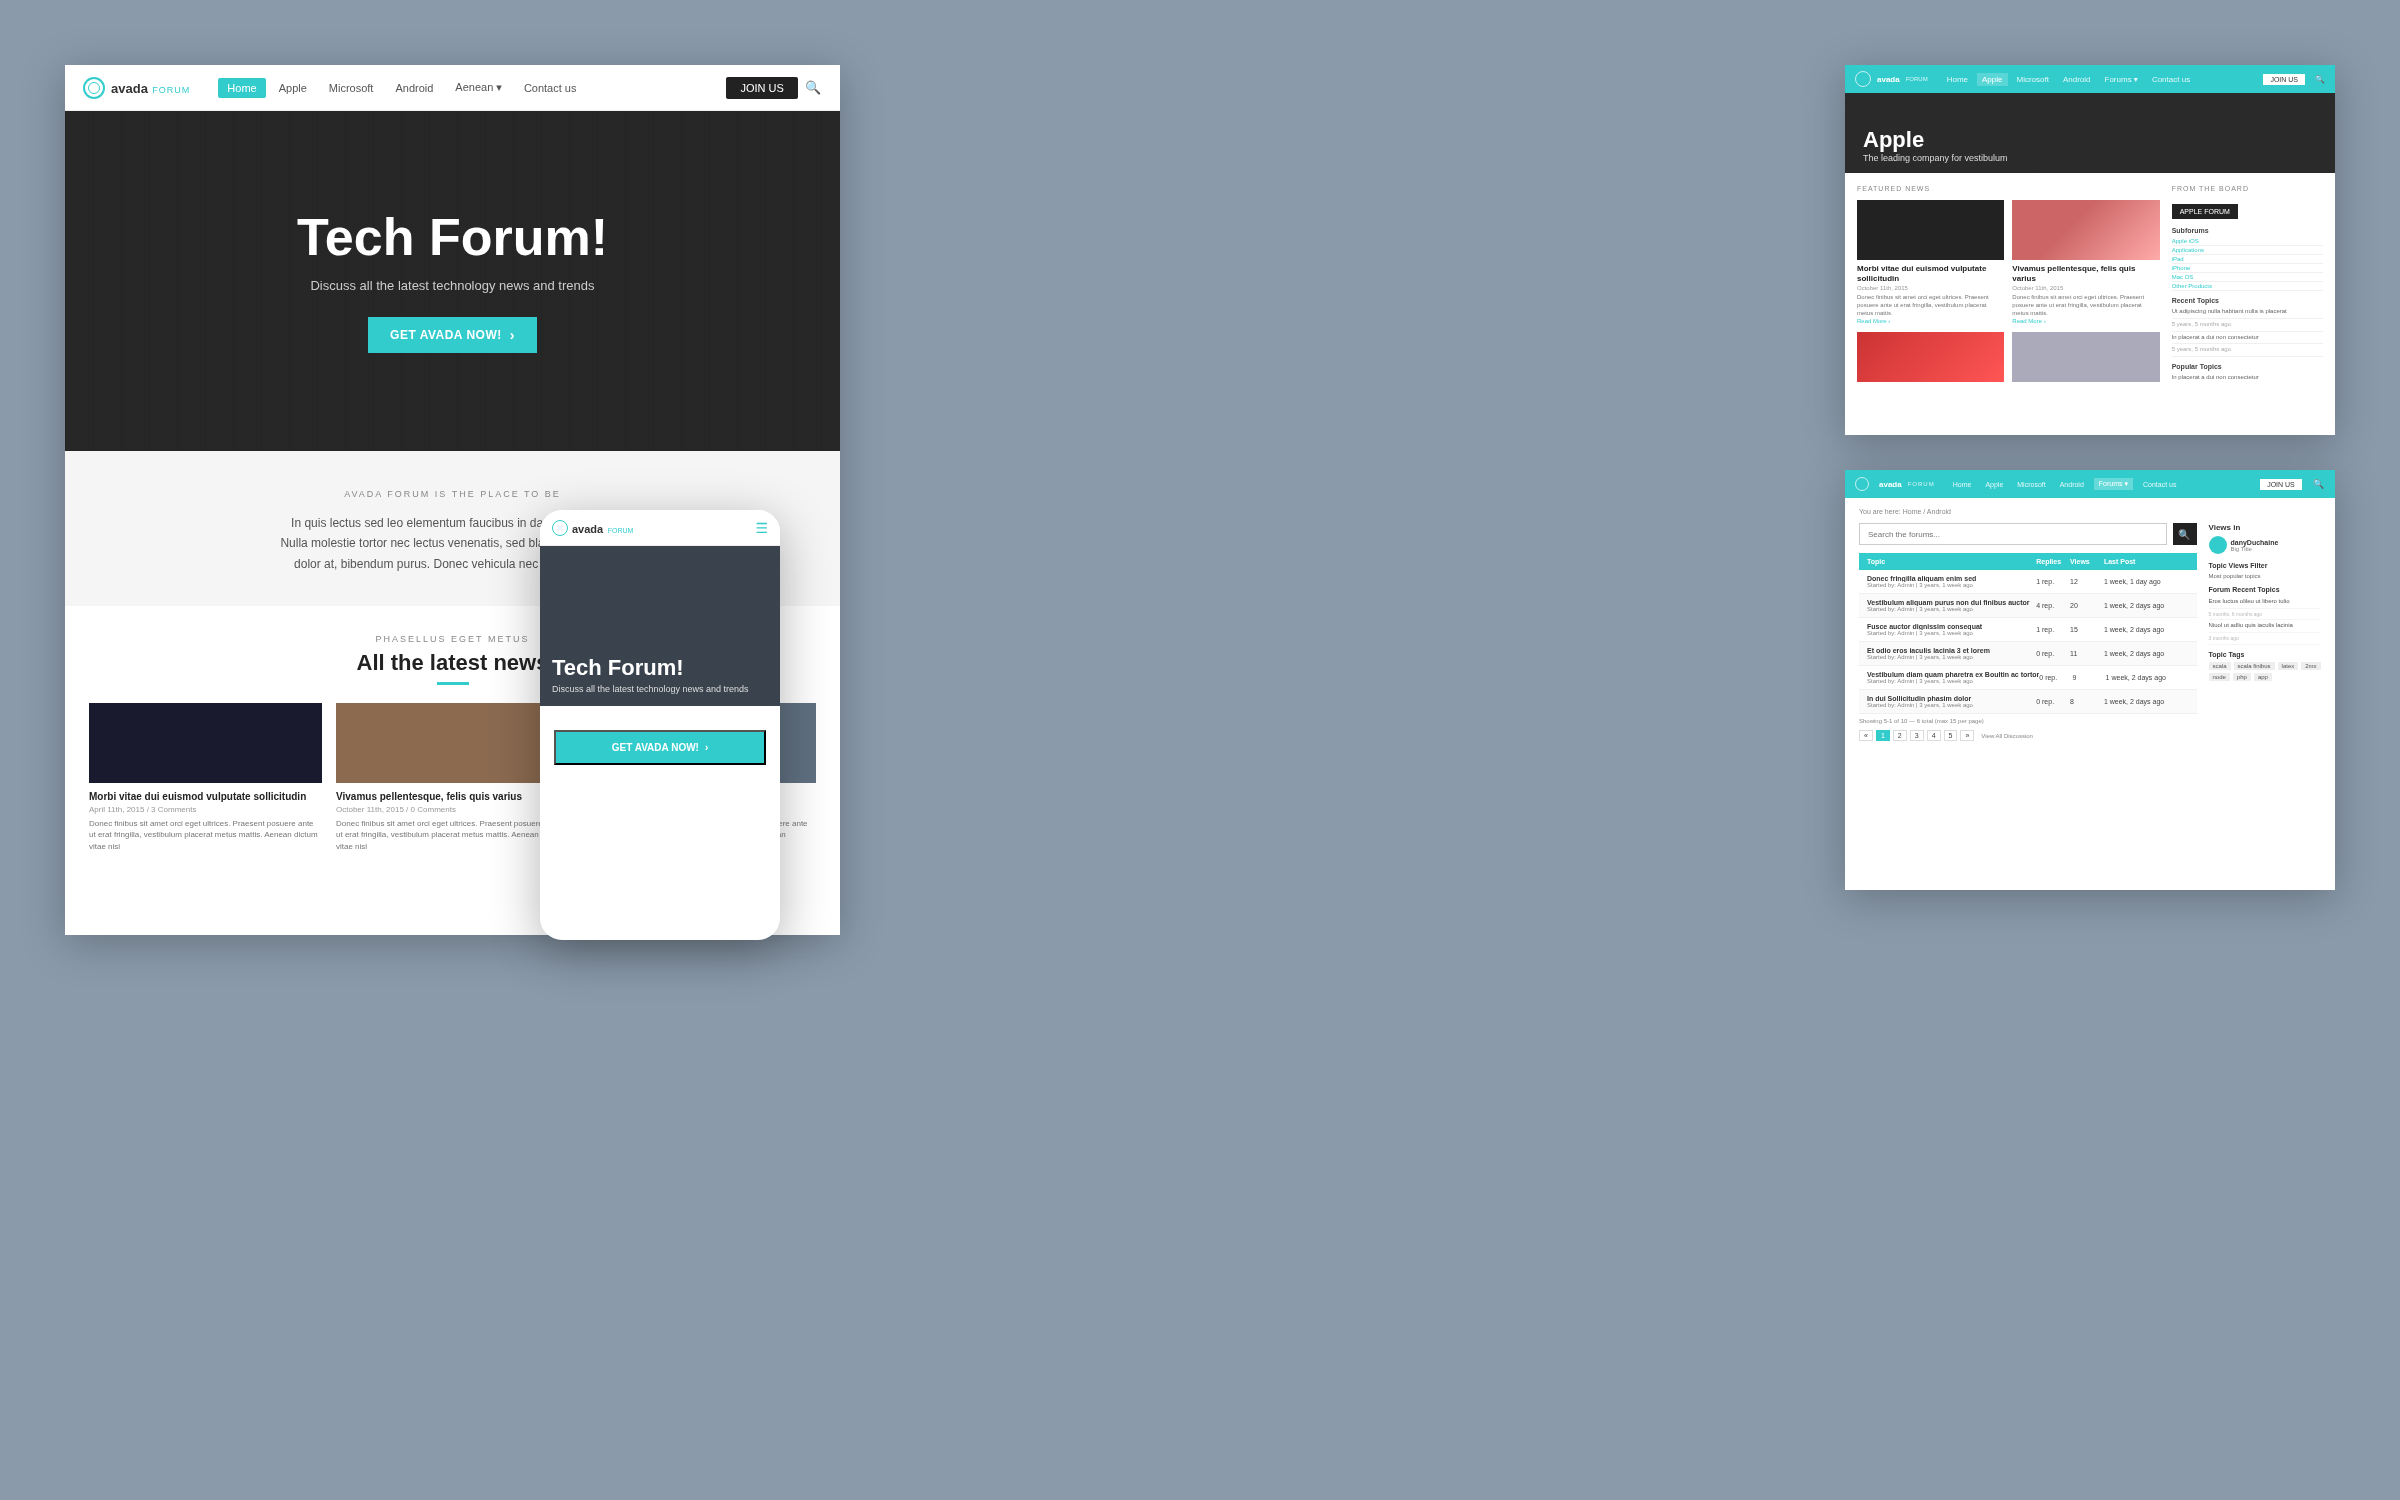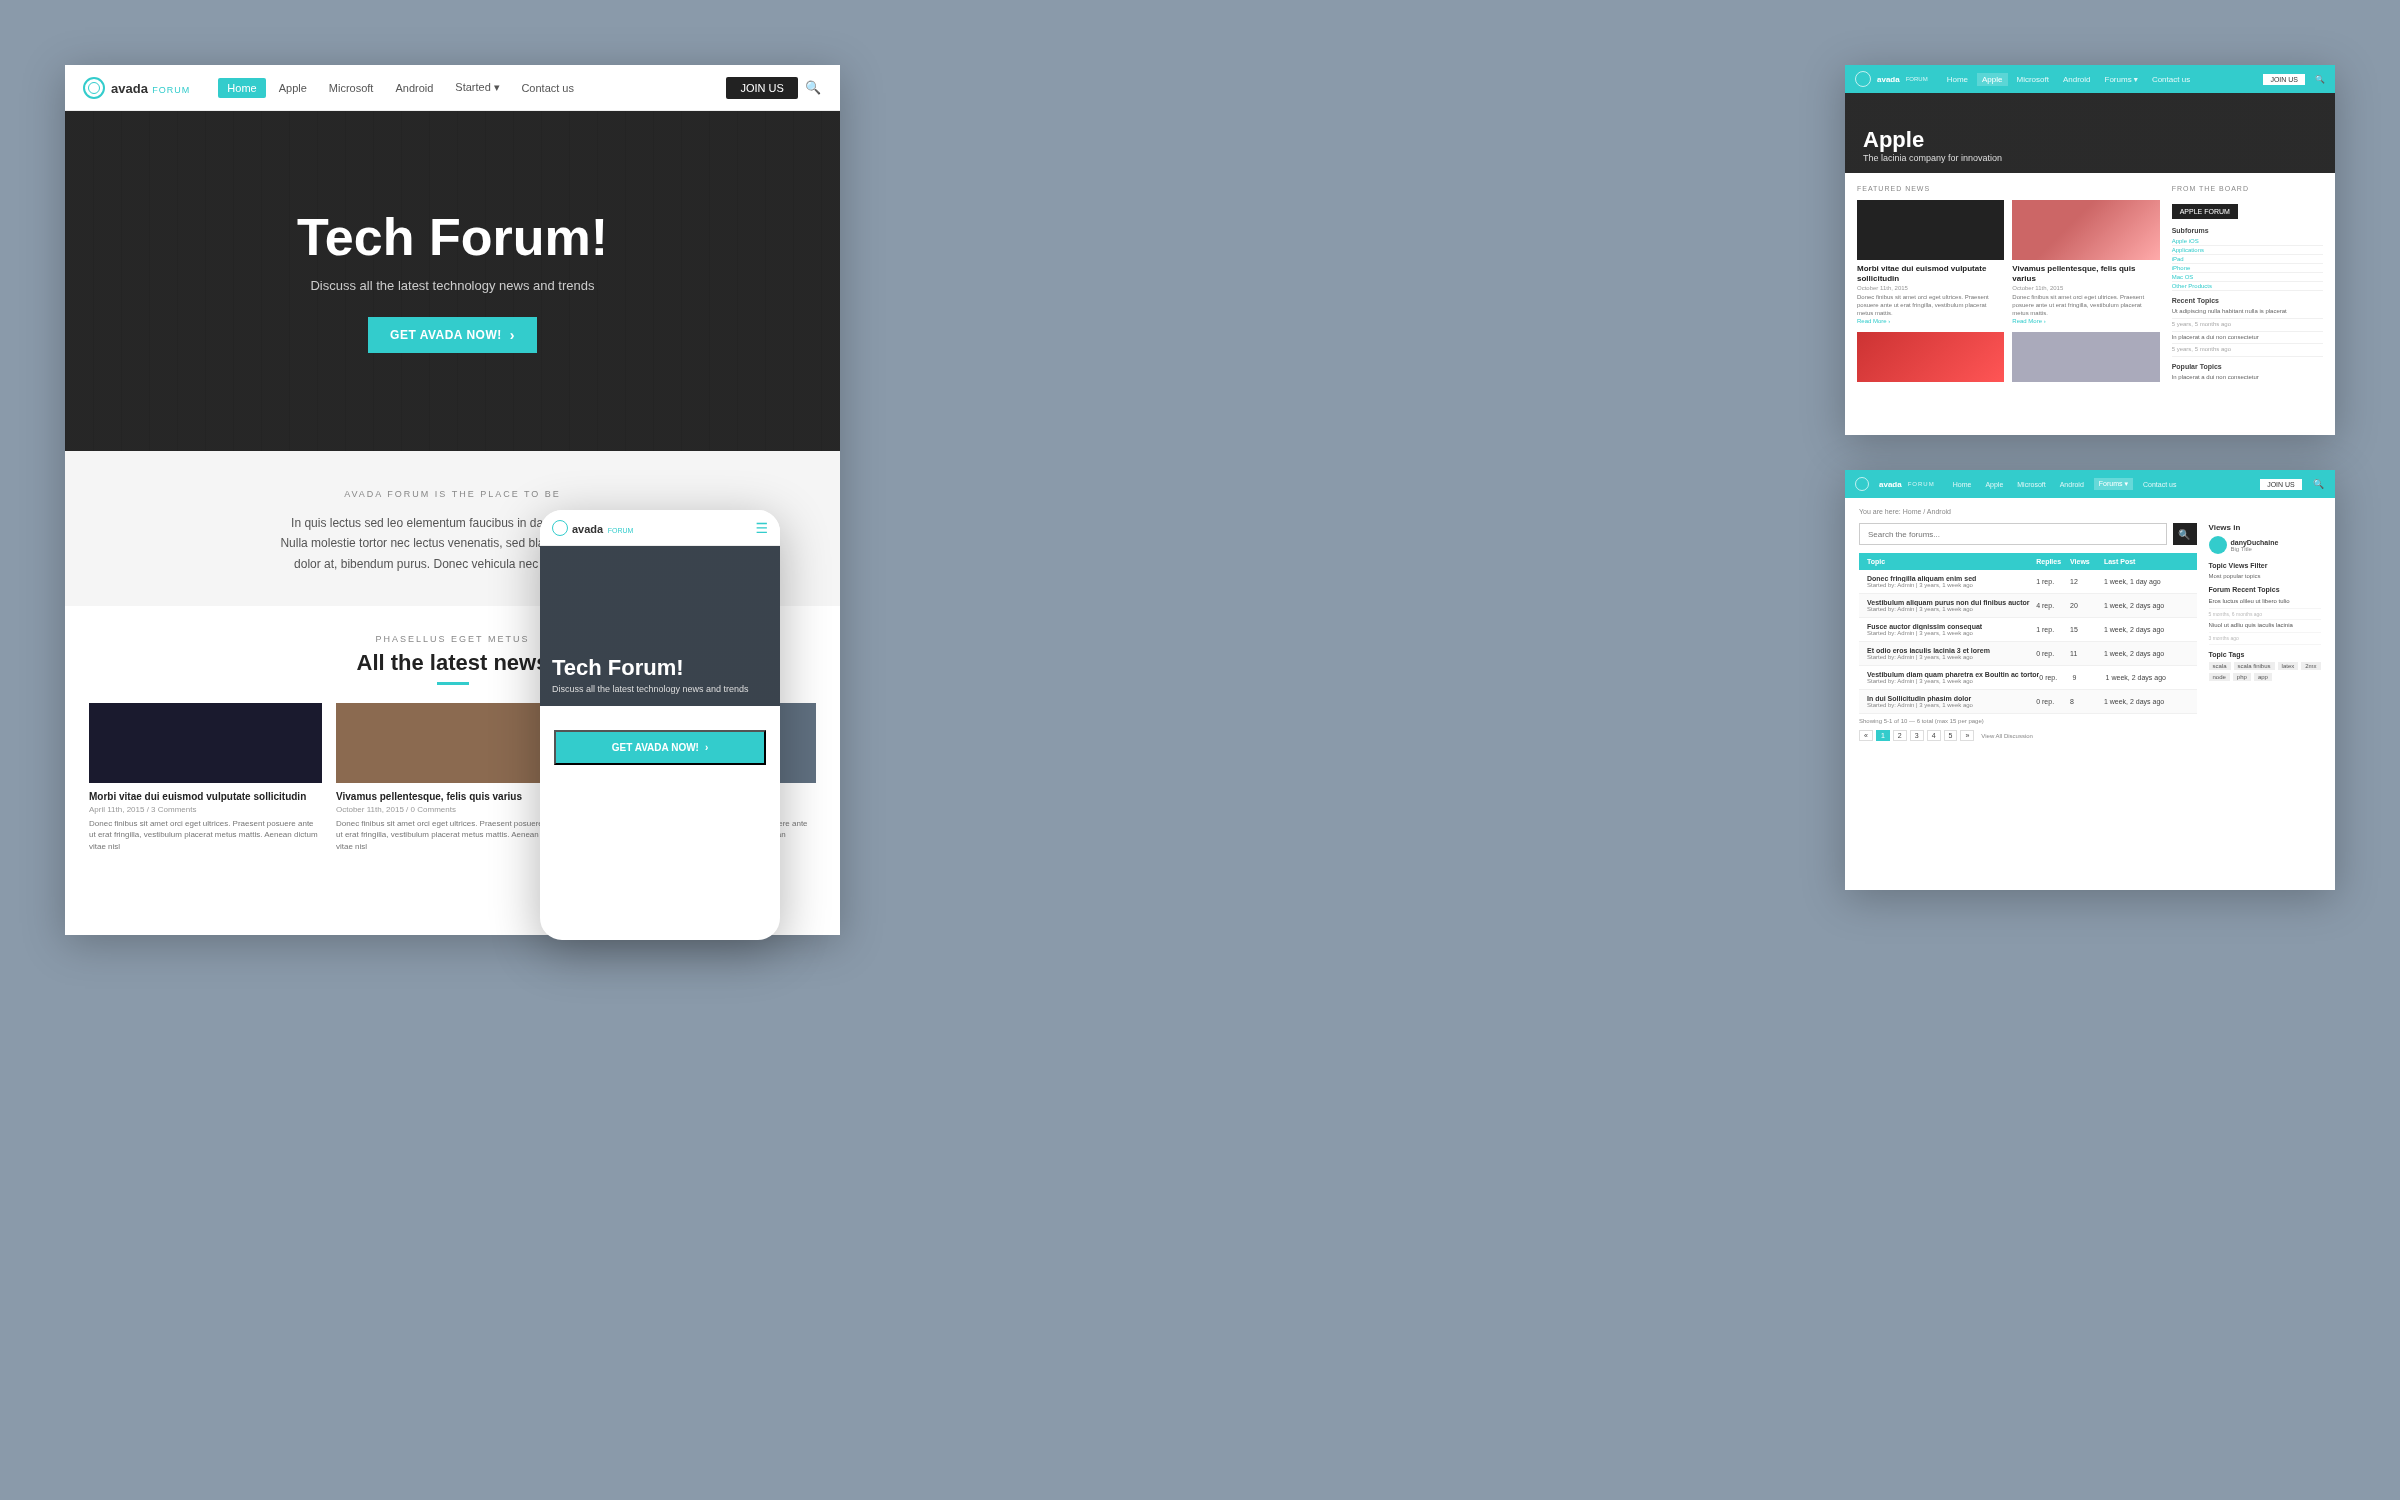--- a/index.html
+++ b/index.html
@@ -412,21 +412,21 @@
       <div>
         <span class="nav-logo-text">avada</span>
         <span class="nav-logo-sub">FORUM</span>
       </div>
     </div>
     <div class="nav-links">
       <span class="nav-link active">Home</span>
       <span class="nav-link">Apple</span>
       <span class="nav-link">Microsoft</span>
       <span class="nav-link">Android</span>
-      <span class="nav-link has-arrow">Started</span>
+      <span class="nav-link has-arrow">Aenean</span>
       <span class="nav-link">Contact us</span>
     </div>
     <span class="nav-join">JOIN US</span>
     <span class="nav-search">🔍</span>
   </div>
 
   <div class="hero-section">
     <div class="hero-bg">
       <div class="hero-bg-visual"></div>
       <div class="hero-bg-overlay"></div>
@@ -491,21 +491,21 @@
       <span class="apple-nav-link">Forums ▾</span>
       <span class="apple-nav-link">Contact us</span>
     </div>
     <span class="apple-nav-join">JOIN US</span>
     <span style="margin-left:4px;font-size:8px;color:#fff;">🔍</span>
   </div>
 
   <div class="apple-hero">
     <div>
       <div class="apple-hero-title">Apple</div>
-      <div class="apple-hero-sub">The lacinia company for innovation</div>
+      <div class="apple-hero-sub">The leading company for vestibulum</div>
     </div>
   </div>
 
   <div class="apple-body">
     <div class="apple-left">
       <div class="apple-section-title">FEATURED NEWS</div>
       <div class="apple-featured-grid">
         <div class="apple-feat-card">
           <div class="apple-feat-img dark"></div>
           <div class="apple-feat-title">Morbi vitae dui euismod vulputate sollicitudin</div>

